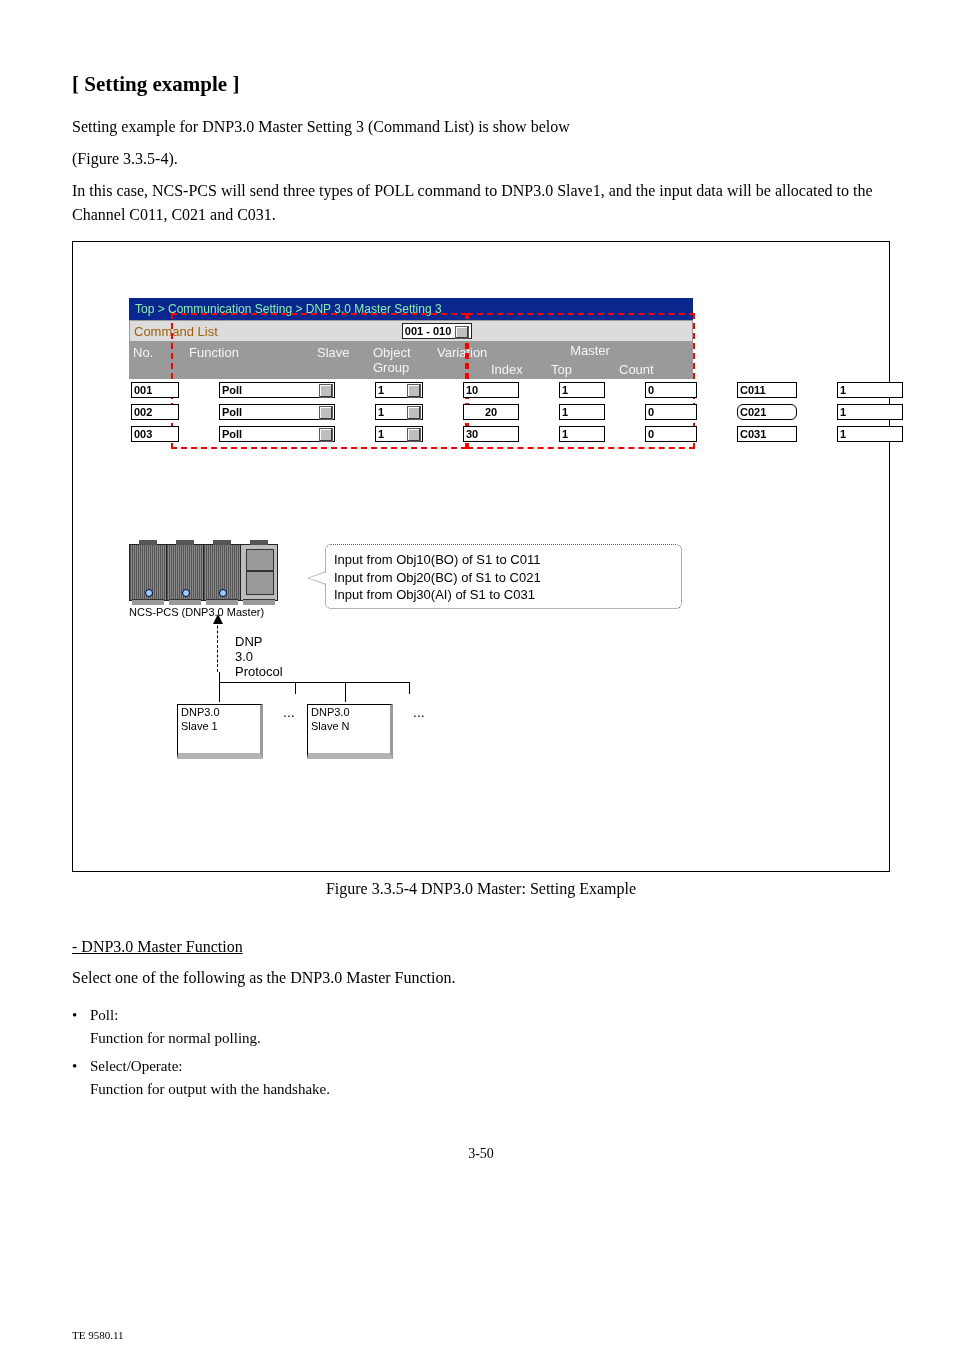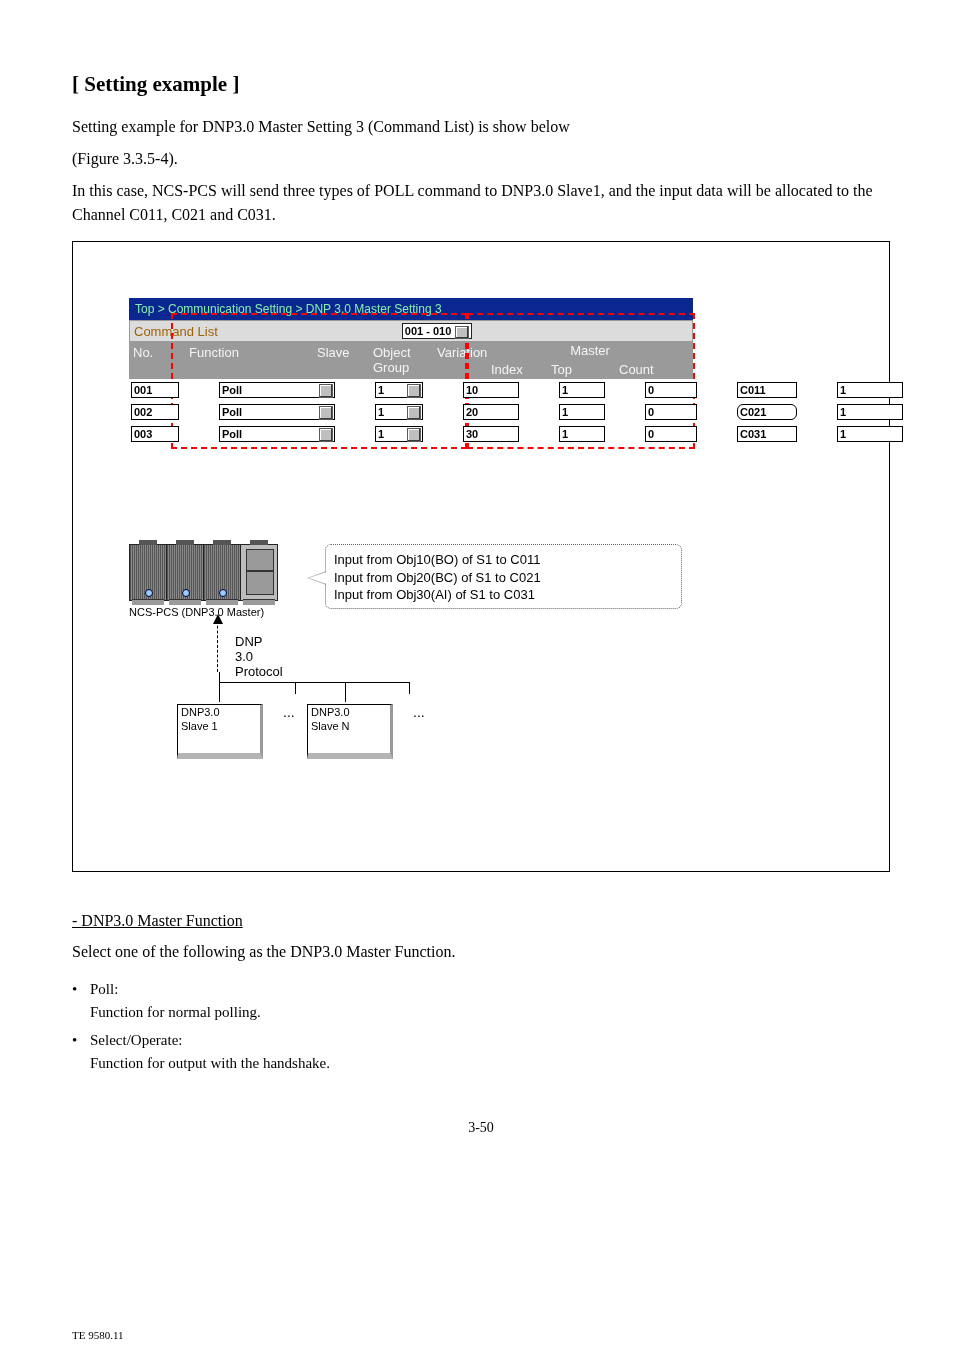--- a/index.html
+++ b/index.html
@@ -386,21 +386,21 @@
           <div class="c w-var"><span class="sunken" style="width:46px;">1</span></div>
           <div class="c w-index"><span class="sunken" style="width:52px;">0</span></div>
           <div class="c w-top"><span class="sunken" style="width:60px;">C011</span></div>
           <div class="c w-count"><span class="sunken" style="width:66px;">1</span></div>
         </div>
 
         <div class="data-row">
           <div class="c w-no"><span class="sunken" style="width:48px;">002</span></div>
           <div class="c w-func"><span class="sunken dd" style="width:116px;">Poll</span></div>
           <div class="c w-slave"><span class="sunken dd" style="width:48px;">1</span></div>
-          <div class="c w-ogrp"><span class="sunken" style="width:56px;">20</span></div>
+          <div class="c w-ogrp"><span class="sunken" style="width:56px;text-align:center;">20</span></div>
           <div class="c w-var"><span class="sunken" style="width:46px;">1</span></div>
           <div class="c w-index"><span class="sunken" style="width:52px;">0</span></div>
           <div class="c w-top"><span class="sunken" style="width:60px;border-radius:6px;">C021</span></div>
           <div class="c w-count"><span class="sunken" style="width:66px;">1</span></div>
         </div>
 
         <div class="data-row">
           <div class="c w-no"><span class="sunken" style="width:48px;">003</span></div>
           <div class="c w-func"><span class="sunken dd" style="width:116px;">Poll</span></div>
           <div class="c w-slave"><span class="sunken dd" style="width:48px;">1</span></div>
@@ -454,20 +454,21 @@
         </div>
         <div class="ellip" style="left:154px;">...</div>
         <div class="devbox" style="left:178px;">
           <div>DNP3.0</div>
           <div>Slave N</div>
         </div>
         <div class="ellip" style="left:284px;">...</div>
       </div>
     </div>
 
+    <div class="caption">Figure 3.3.5-4  DNP3.0 Master: Setting Example</div>
 
     <div class="subheading">- DNP3.0 Master Function</div>
     <div class="body-text">Select one of the following as the DNP3.0 Master Function.</div>
 
     <div class="bullet-item">
       <div class="bu">•</div>
       <div>
         <span>Poll:</span><br>
         <span>Function for normal polling.</span>
       </div>

